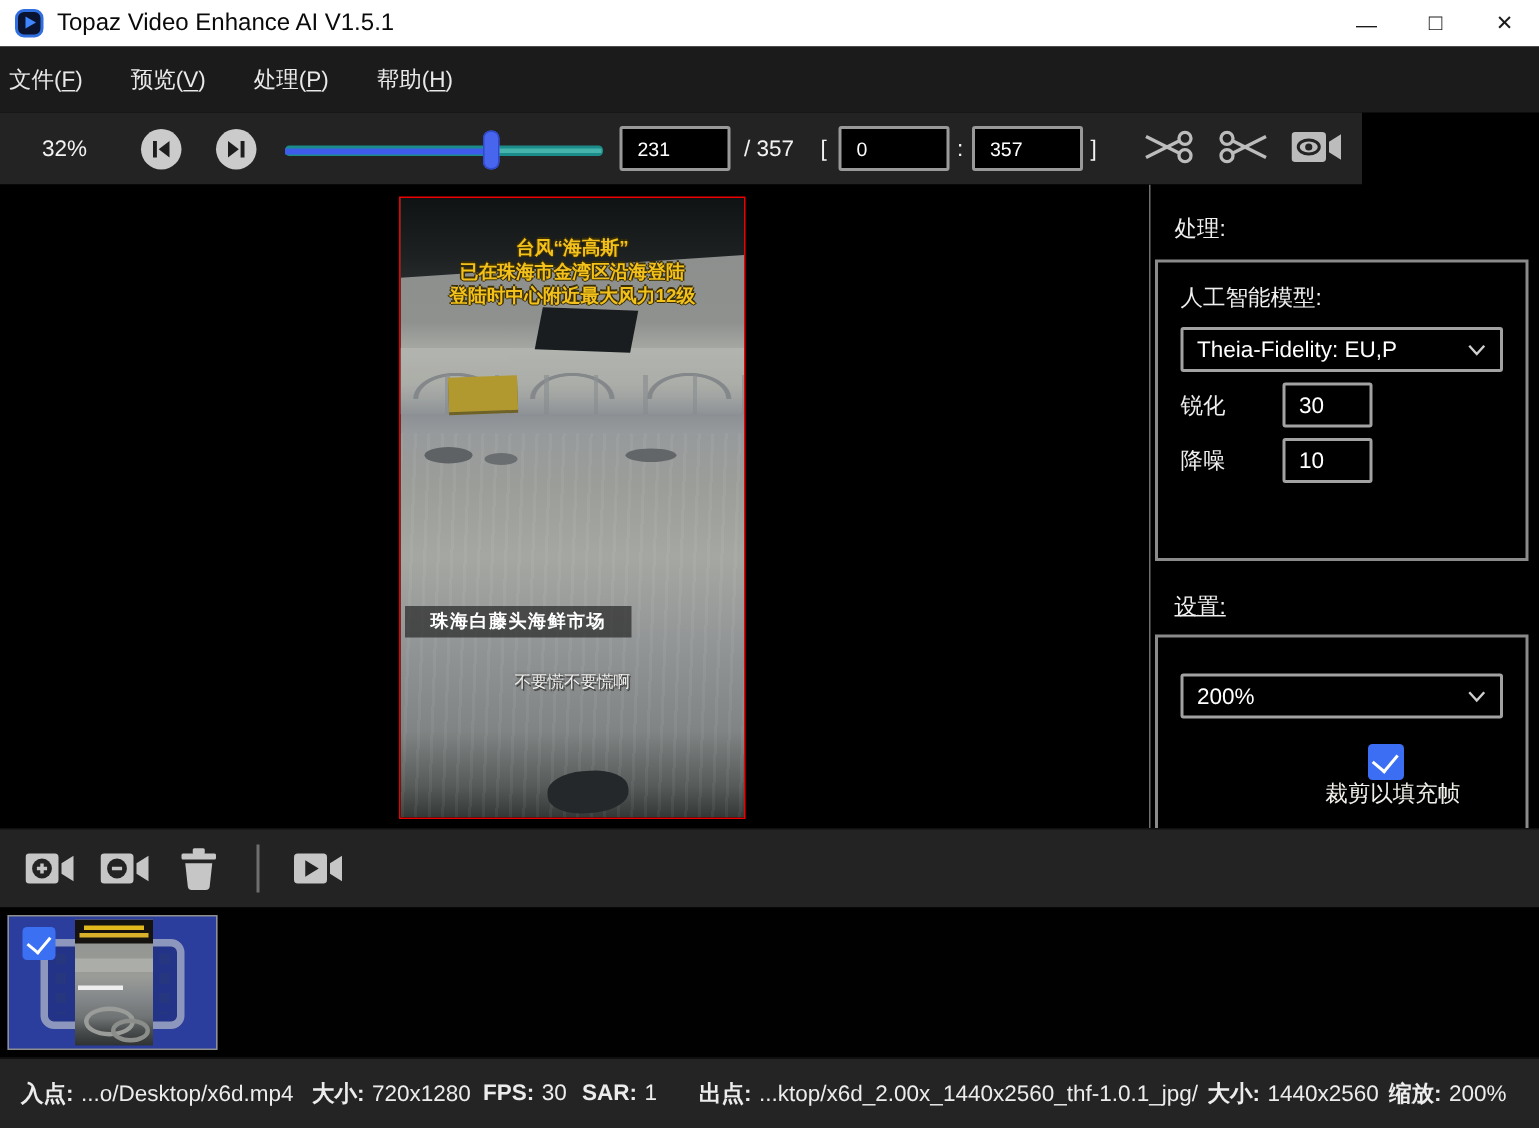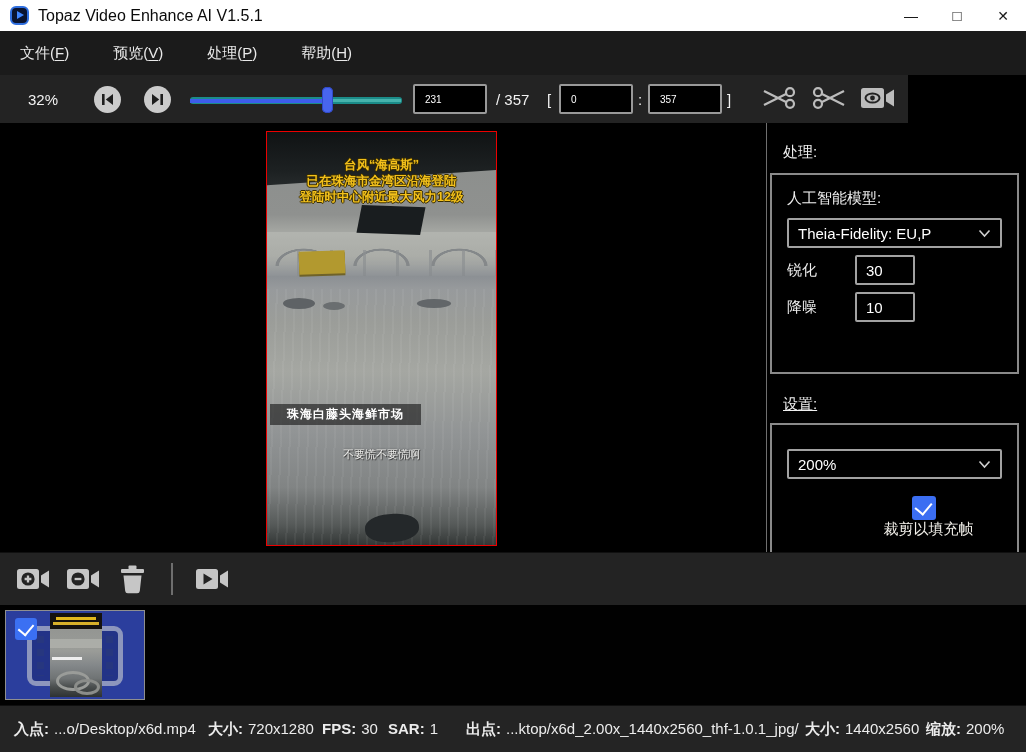--- a/index.html
+++ b/index.html
@@ -14,39 +14,39 @@
   #applogo::after{content:"";position:absolute;left:5px;top:3px;border-left:7px solid #3f86ff;
            border-top:4.5px solid transparent;border-bottom:4.5px solid transparent;}
   #wintitle{margin-left:9px;font-size:16px;color:#0a0a0a;}
   .wbtns{margin-left:auto;display:flex;height:100%;}
   .wbtn{width:46px;height:100%;display:flex;align-items:center;justify-content:center;
         color:#1a1a1a;font-size:14px;cursor:default;}
   .wbtn.max{font-size:15px;}
 
   
   #menubar{left:0;top:31px;width:1026px;height:44px;background:#1b1b1b;display:flex;align-items:center;
-           padding-left:14px;box-sizing:border-box;gap:32px;text-align:center;}
+           box-sizing:border-box;gap:20px;text-align:center;}
   .menuitem{color:#e9e9e9;font-size:15px;padding:4px 6px;}
   .menuitem u{text-underline-offset:2px;}
 
   
   #toolbar{left:0;top:75px;width:908px;height:48px;background:#232323;}
   .tb-text{position:absolute;color:#f2f2f2;font-size:15px;top:16px;}
   #zoomlabel{left:28px;}
   .circbtn{position:absolute;top:11px;width:27px;height:27px;border-radius:50%;background:#cbcbcb;
            display:flex;align-items:center;justify-content:center;}
   #btn-skip-start{left:94px;} #btn-skip-end{left:144px;}
   #slider{position:absolute;left:190px;top:12px;width:212px;height:26px;}
   #slider .track{position:absolute;left:0;right:0;top:10px;height:7px;background:#1b8c89;border-radius:3px;}
   #slider .track-light{position:absolute;left:65%;right:1px;top:12px;height:3px;background:#46b3ad;}
   #slider .track-blue{position:absolute;left:0;width:64.7%;top:11.5px;height:4px;background:#3d5ceb;}
   #slider .handle{position:absolute;left:calc(64.7% - 5px);top:0;width:11px;height:26px;border-radius:5px;
                   background:#4865ee;box-shadow:inset 0 0 0 1px #2f49c8;}
   .numbox{position:absolute;top:9px;width:74px;height:30px;background:#000;border:2px solid #999999;
-          border-radius:2px;color:#fff;font-size:10px;padding:0 0 0 10px;box-sizing:border-box;
+          border-radius:2px;color:#fff;font-size:13px;padding:0 0 0 10px;box-sizing:border-box;
           font-family:"Liberation Sans","DejaVu Sans",sans-serif;}
   #in-frame{left:413px;} #lbl-total{left:496px;} #lbl-ob{left:547px;}
   #in-start{left:559px;} #lbl-colon{left:638px;} #in-end{left:648px;} #lbl-cb{left:727px;}
   .tbicon{position:absolute;top:9px;}
   #ic-cutl{left:761px;} #ic-cutr{left:811px;} #ic-cam{left:861px;}
 
   
   #main{left:0;top:123px;width:1026px;height:429px;background:#000;overflow:hidden;}
   #vdivider{position:absolute;left:766px;top:0;width:1px;height:429px;background:#6f6f6f;}
 

